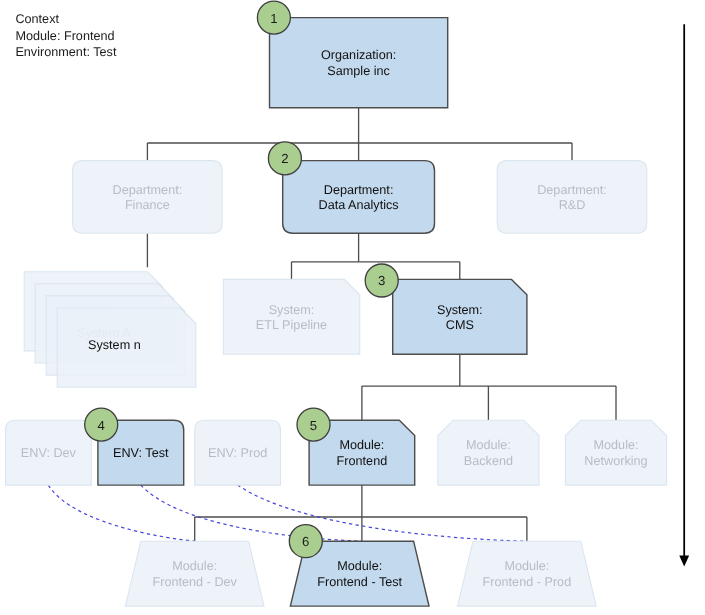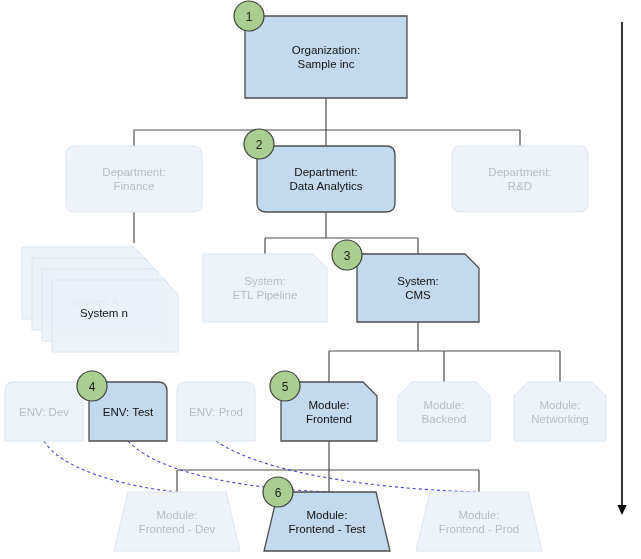--- a/index.html
+++ b/index.html
@@ -13,20 +13,23 @@
            font-size:11.5px;line-height:15px;color:#1b1b1b;white-space:pre;}
   .nodeLabel{font-size:11.5px;fill:#111111;}
   .nodeLabel.faded{fill:#b7bdc4;}
   .badgeNum{font-size:12px;fill:#1c1c1c;}
 </style>
 </head>
 <body>
 
 <div id="canvas">
 
+  <div id="context">Context
+Module: Frontend
+Environment: Test</div>
 
   <svg class="layer" id="edges" viewBox="0 0 641 559">
       <path d="M326,98 L326,130" fill="none" stroke="#4d4d4d" stroke-width="1.2"></path>
       <path d="M134,130 L520,130" fill="none" stroke="#4d4d4d" stroke-width="1.2"></path>
       <path d="M134,130 L134,146" fill="none" stroke="#4d4d4d" stroke-width="1.2"></path>
       <path d="M326,130 L326,146" fill="none" stroke="#4d4d4d" stroke-width="1.2"></path>
       <path d="M520,130 L520,146" fill="none" stroke="#4d4d4d" stroke-width="1.2"></path>
       <path d="M134,212 L134,243" fill="none" stroke="#4d4d4d" stroke-width="1.2"></path>
       <path d="M326,212 L326,238" fill="none" stroke="#4d4d4d" stroke-width="1.2"></path>
       <path d="M265,238 L418,238" fill="none" stroke="#4d4d4d" stroke-width="1.2"></path>

